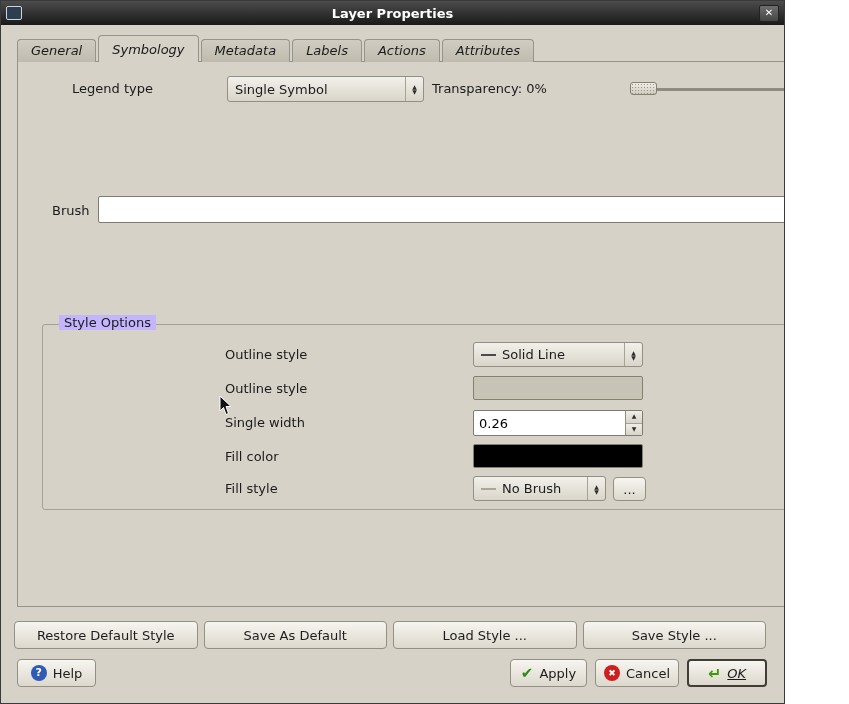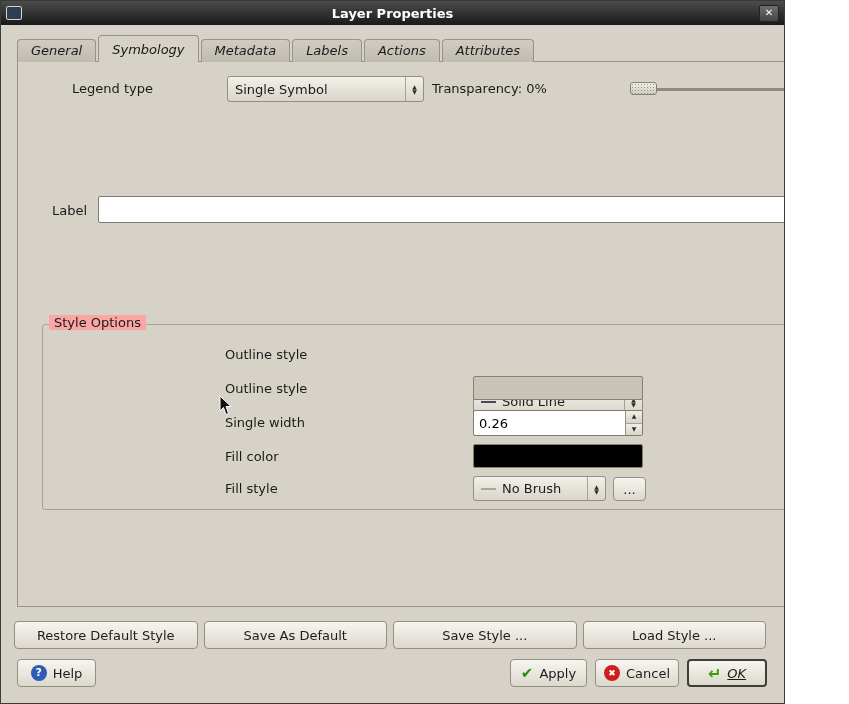--- a/index.html
+++ b/index.html
@@ -91,21 +91,21 @@
   
   .color-btn {
     position:absolute; border:1px solid #85816f; border-radius:2px;
     box-sizing:border-box; cursor:pointer;
   }
   
   .groupbox {
     position:absolute; border:1px solid #a5a195; border-radius:3px; box-sizing:border-box;
   }
   .groupbox .legend {
-    position:absolute; top:-10px; left:6px; background:#fca5a5; padding:0 5px;
+    position:absolute; top:-10px; left:16px; background:#c4b5fd; padding:0 5px;
   }
   
   .slider { position:absolute; height:16px; }
   .slider .track {
     position:absolute; left:0; right:0; top:7px; height:3px;
     background:#8f8b7e; border-radius:2px;
   }
   .slider .handle {
     position:absolute; left:0; top:1px; width:27px; height:13px;
     background:linear-gradient(#efede6,#cfcbbf);
@@ -165,28 +165,28 @@
       </div>
     </div>
 
     <div class="lbl" style="left:414px; top:19px;">Transparency: 0%</div>
 
     <div class="slider" style="left:612px; top:19px; width:194px;">
       <div class="track"></div>
       <div class="handle"></div>
     </div>
 
-    <div class="lbl" style="left:34px; top:141px;">Label</div>
+    <div class="lbl" style="left:34px; top:141px;">Brush</div>
     <input class="text-input" style="left: 80px; top: 134px; width: 702px; height: 27px;" value="">
 
     <div class="groupbox" style="left:24px; top:262px; width:770px; height:186px;">
       <div class="legend">Style Options</div>
 
       <div class="lbl" style="left:182px; top:22px;">Outline style</div>
-      <div class="combo" style="left:430px; top:17px; width:170px; height:25px;margin-top:47px;">
+      <div class="combo" style="left:430px; top:17px; width:170px; height:25px;">
         <div class="combo-text">
           <span class="line-icon"></span>
           <span>Solid Line</span>
         </div>
         <div class="arrows">
           <span>▲</span>
             <span>▼</span>
         </div>
       </div>
 
@@ -220,22 +220,22 @@
     </div>
   </div>
 
   <svg class="cursor" style="left:218px; top:394px;" width="14" height="21" viewBox="0 0 14 21">
     <path d="M1,1 L1,16 L4.5,12.5 L7,19.5 L9.5,18.5 L7,11.5 L12,11.5 Z" fill="#111111" stroke="#ffffff" stroke-width="1"></path>
   </svg>
 
   <div class="style-btn-row">
     <div class="btn">Restore Default Style</div>
     <div class="btn">Save As Default</div>
+    <div class="btn">Load Style ...</div>
     <div class="btn">Save Style ...</div>
-    <div class="btn">Load Style ...</div>
   </div>
 
   <div class="btn" style="position:absolute; left:16px; top:658px; width:79px; height:28px;">
     <span class="icon-circle" style="background:#2f5bb7;">?</span>
     <span>Help</span>
   </div>
 
   <div class="footer-right">
     <div class="btn" style="width:77px; height:28px;">
       <span class="check-icon">✔</span>

